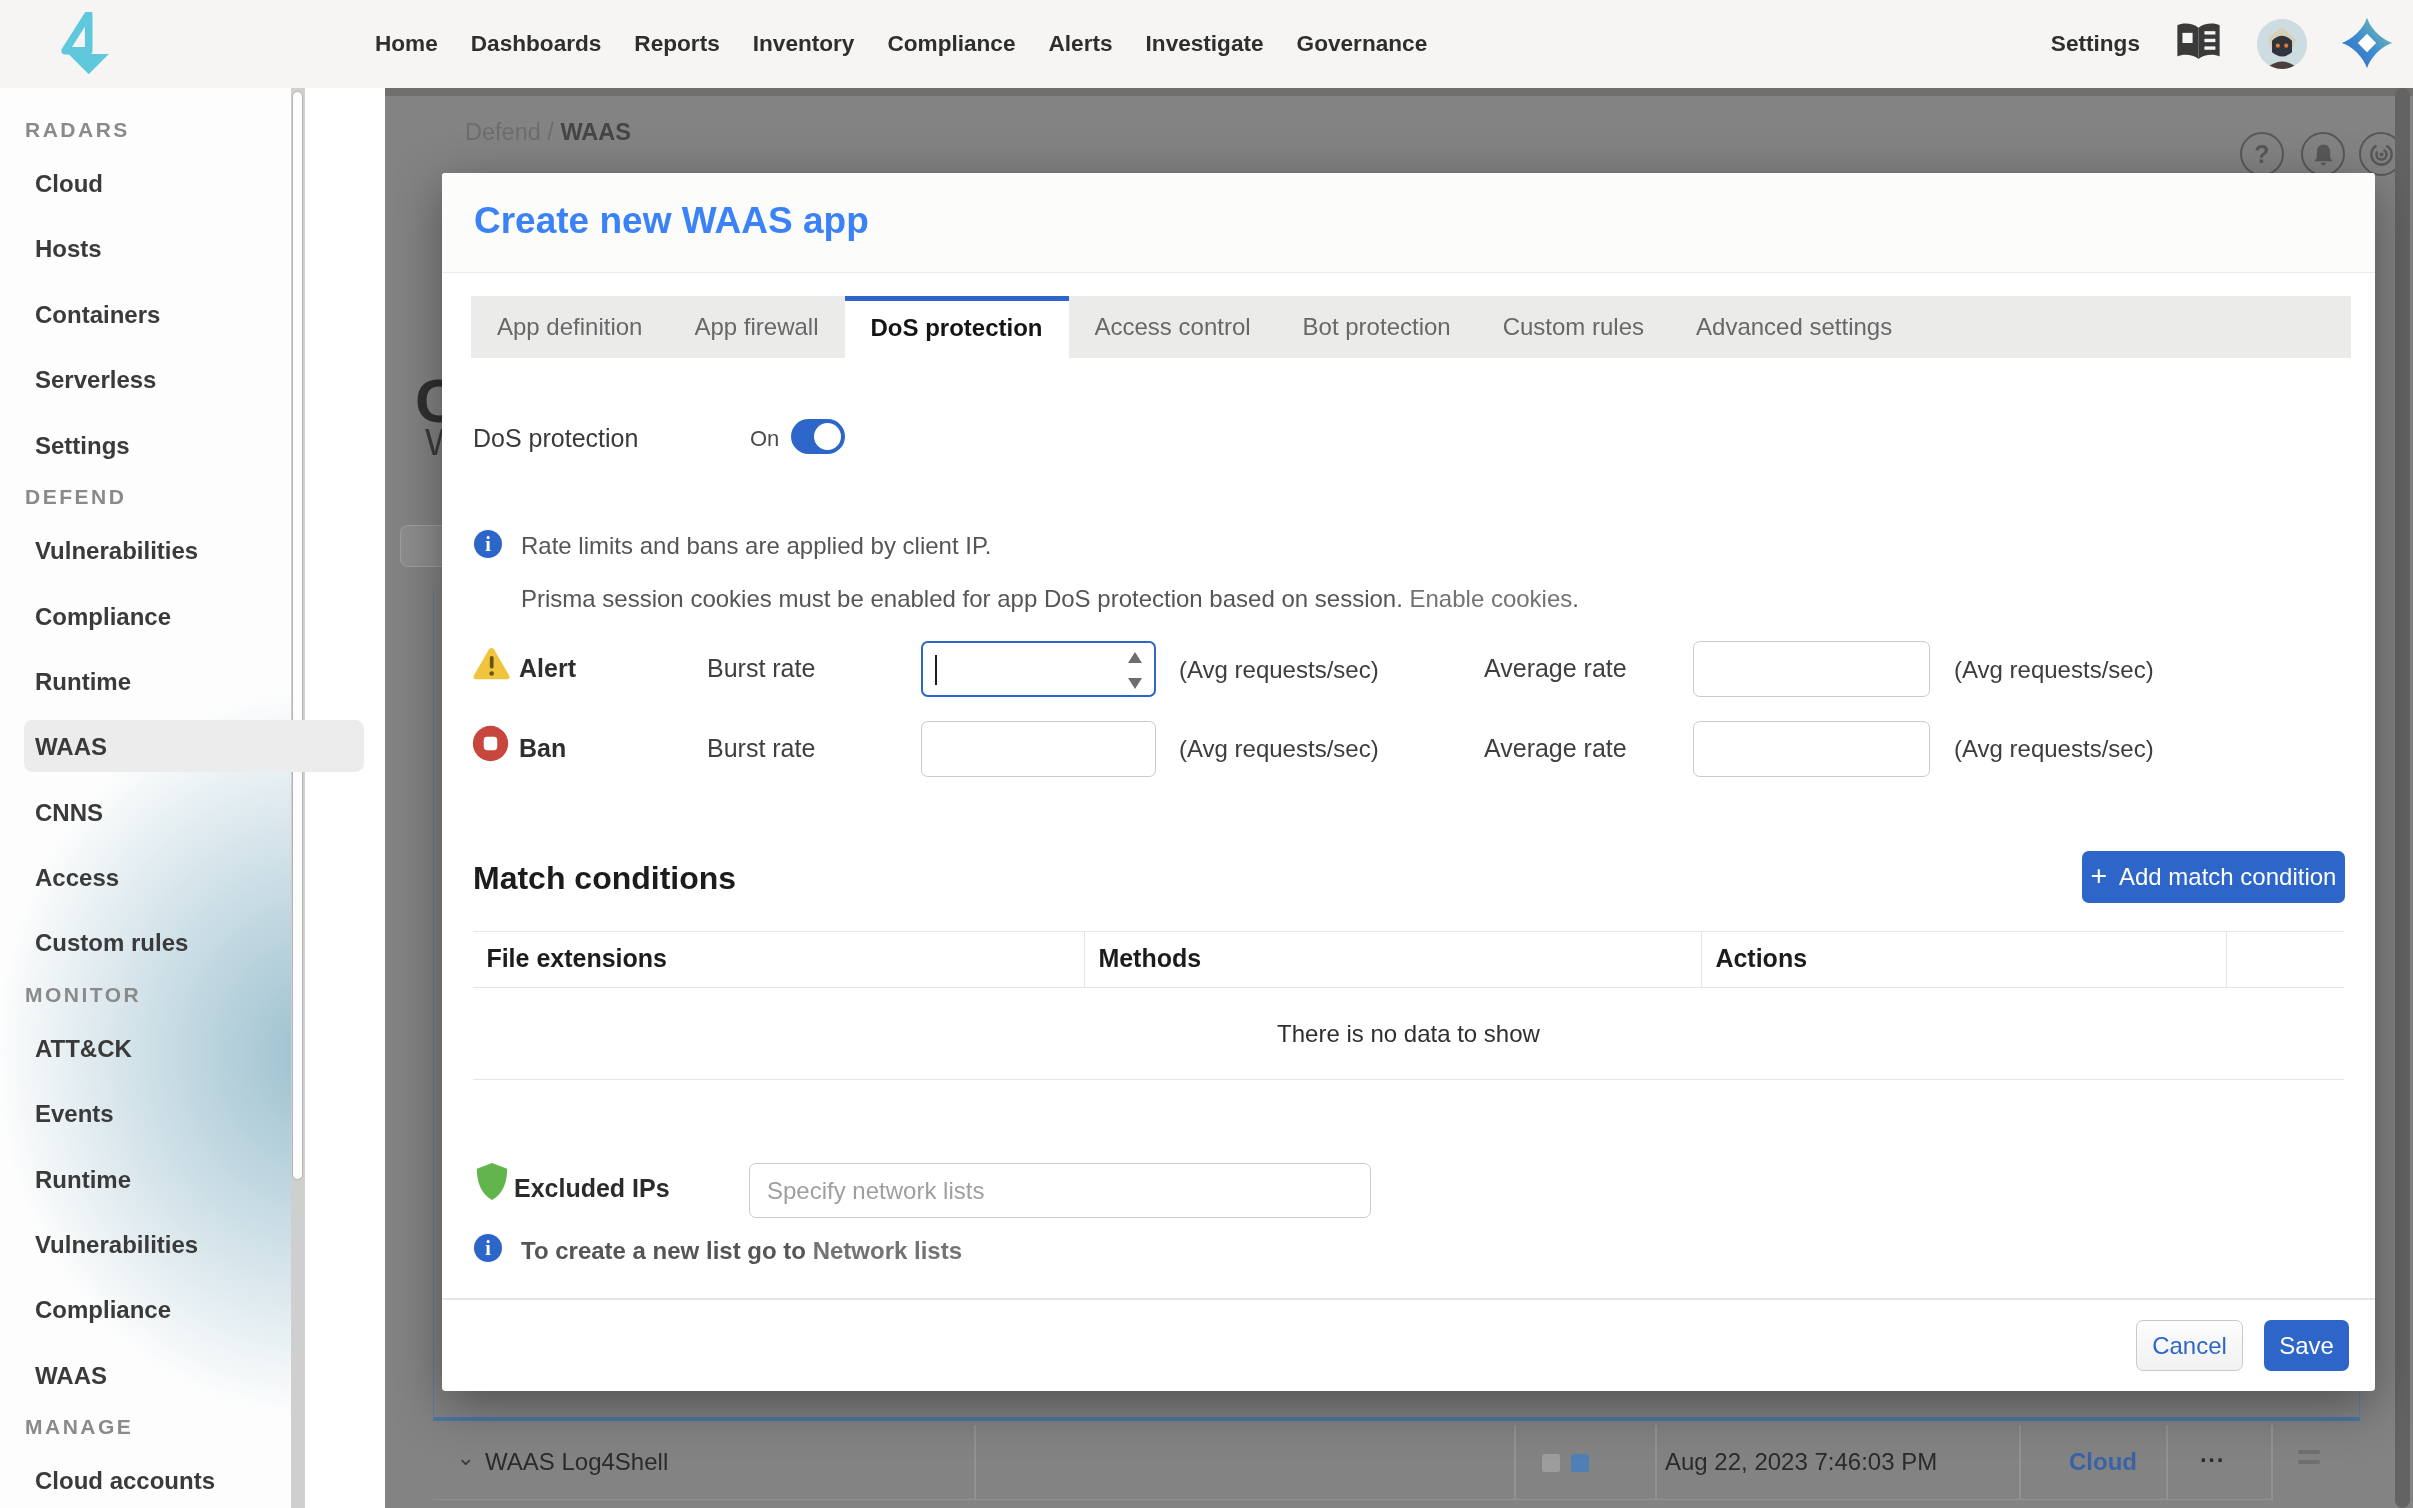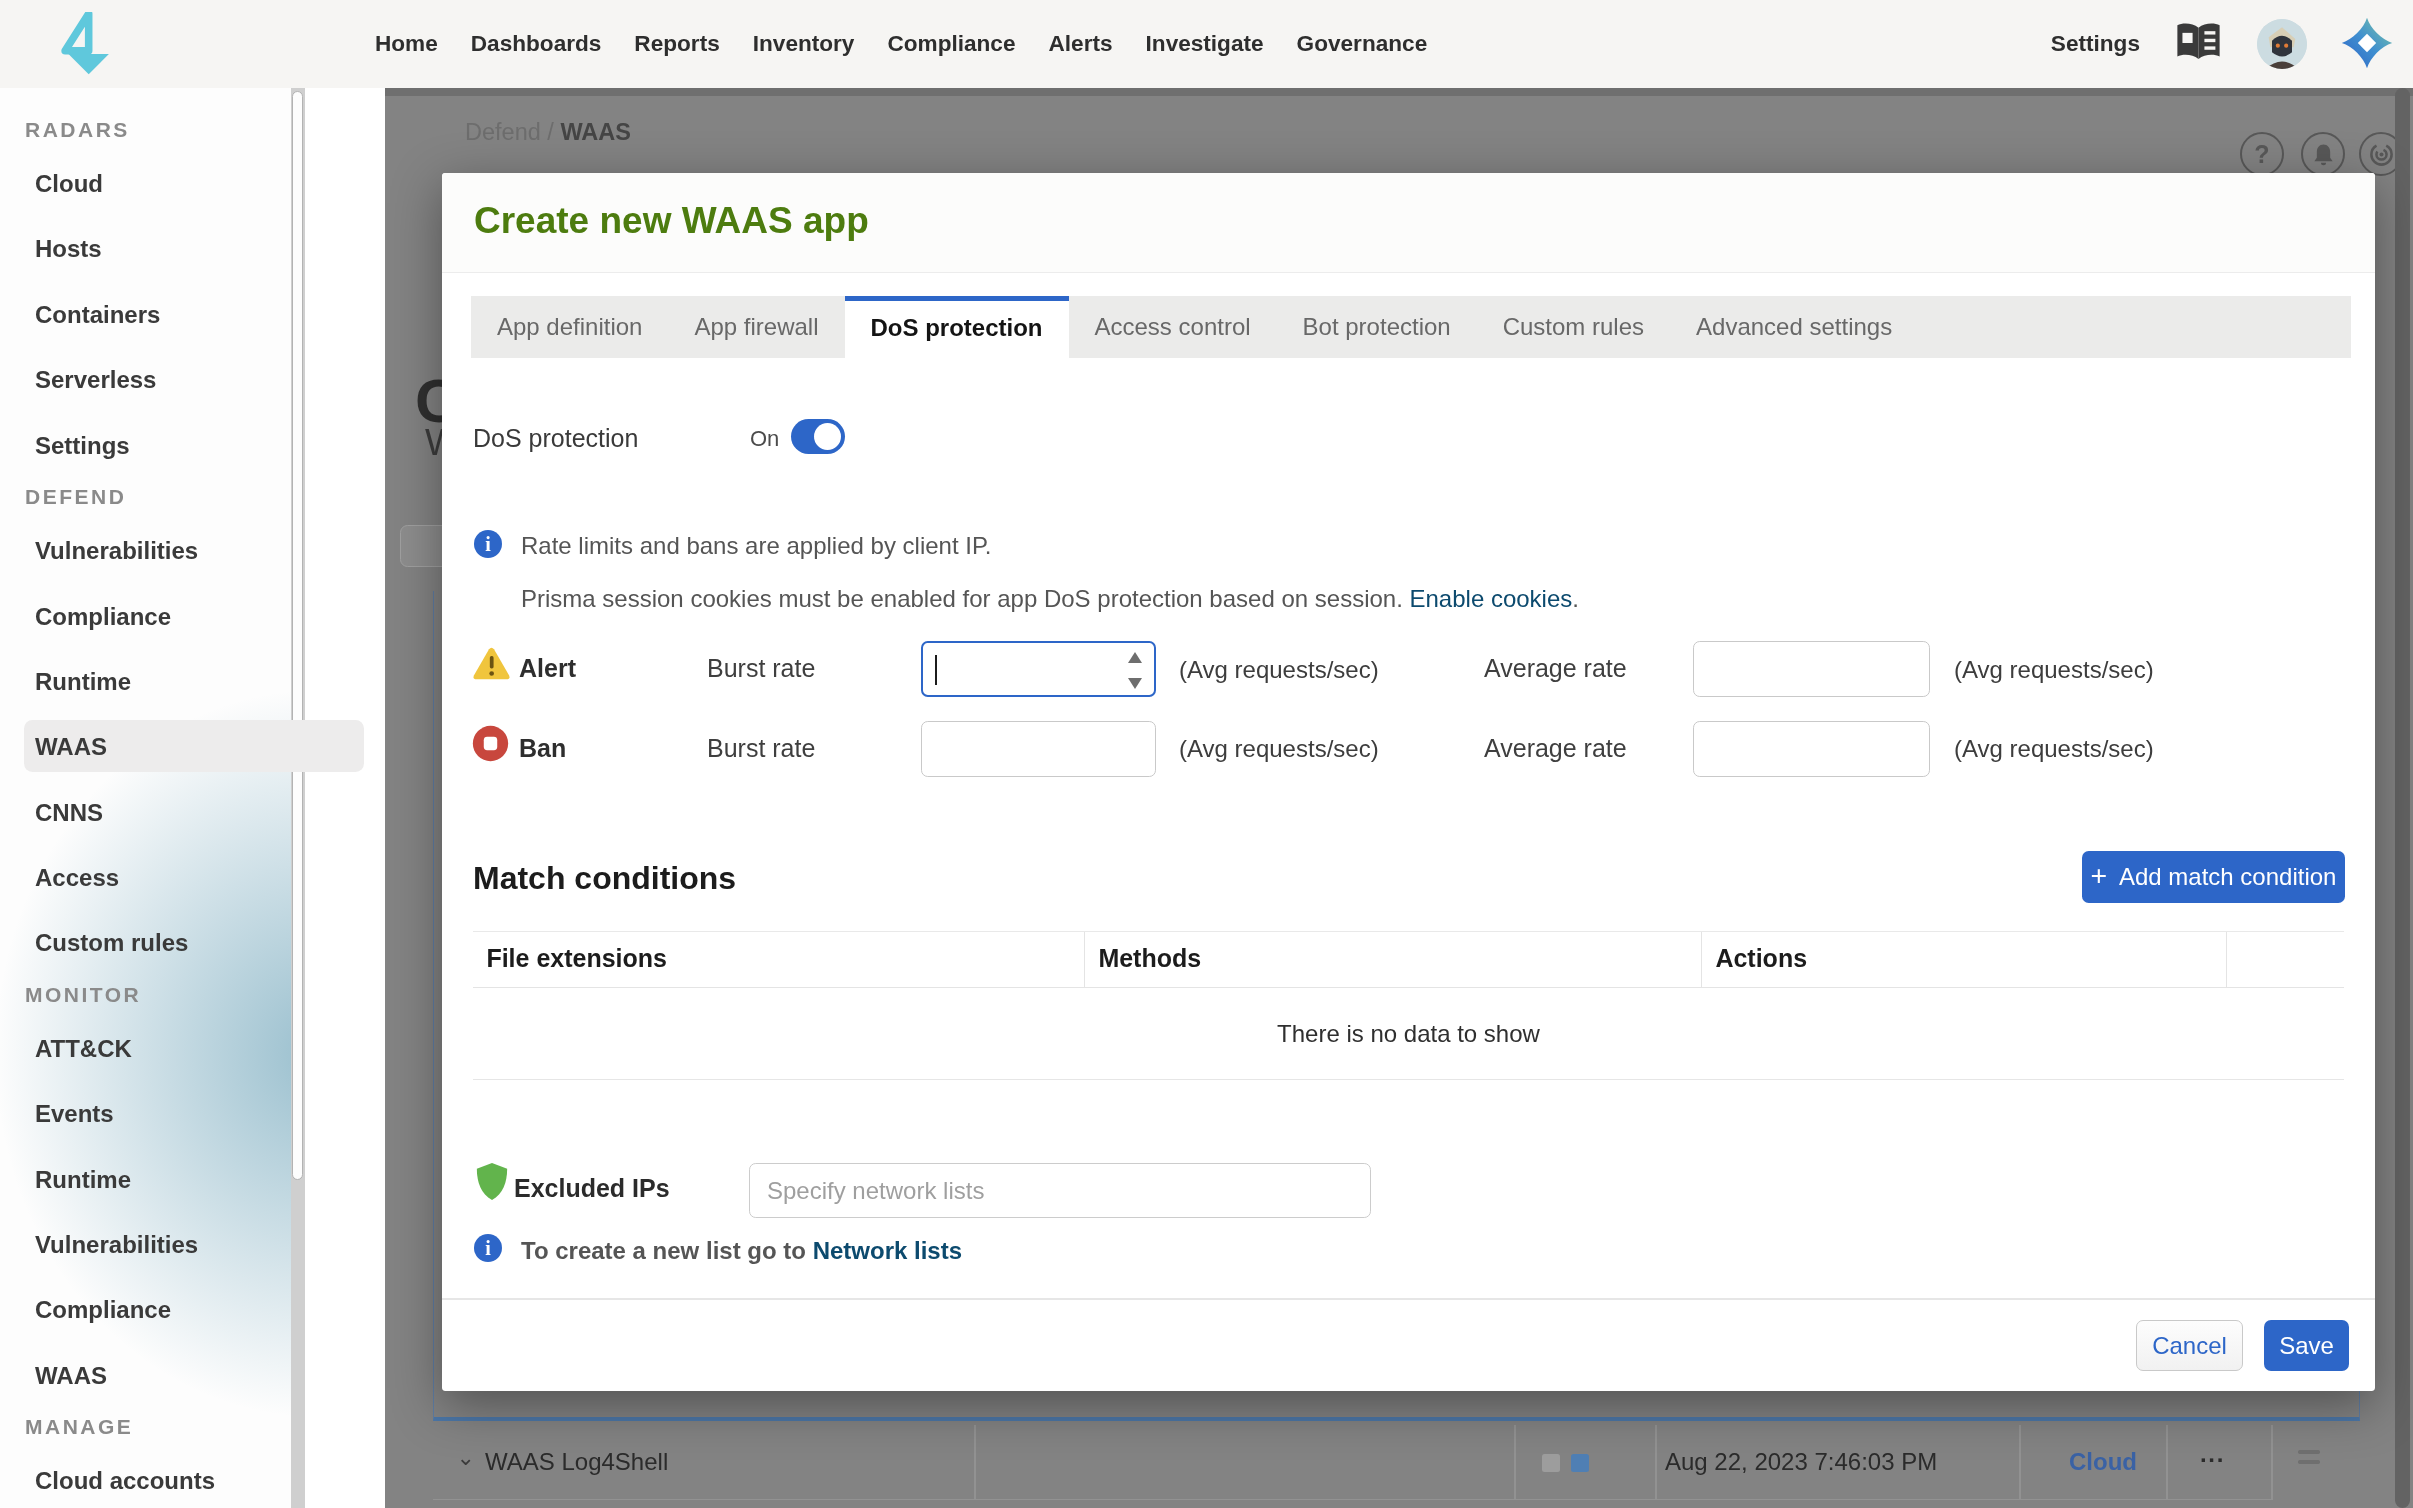--- a/index.html
+++ b/index.html
@@ -58,40 +58,40 @@
   .bg-row-right-border { position:absolute; left:1838px; top:0; width:1.7px; height:75px; background:#929292; }
   .mini-sq { position:absolute; top:28.5px; width:18.4px; height:18.4px; border-radius:2.5px; }
   .window-scrollbar { position:absolute; left:2010px; top:0; width:15px; height:1420px;
     background:#636363; border-radius:7.5px; }
 
   
   .modal { position:absolute; left:442px; top:173px; width:1933px; height:1218px;
     background:#fff; border-radius:3.4px; box-shadow:0 13.4px 50px rgba(0,0,0,0.38); z-index:10; }
   .modal-header { position:absolute; left:0; top:0; width:100%; height:100px;
     background:#fcfcfb; border-bottom:1.7px solid #ececec; border-radius:3.4px 3.4px 0 0; }
-  .modal-title { position:absolute; left:32px; top:27px; font-size:37px; font-weight:600; color:#4d7c0f; }
+  .modal-title { position:absolute; left:32px; top:27px; font-size:37px; font-weight:600; color:#3b82f6; }
 
   .tabstrip { position:absolute; left:29px; top:123px; width:1880px; height:62px;
     background:#ebebea; display:flex; }
   .tab { height:62px; line-height:62px; padding:0 26px; font-size:24px; color:#686868;
     cursor:pointer; white-space:nowrap; }
   .tab.active { background:#fff; border-top:5px solid #2d66c8; line-height:54px;
     font-weight:700; color:#141414; }
 
   .lbl { position:absolute; font-size:25px; color:#3a3a3a; }
   .toggle { position:absolute; left:349px; top:246px; width:54px; height:35px;
     background:#2d66c8; border-radius:17.6px; cursor:pointer; }
   .toggle .knob { position:absolute; right:4.2px; top:4.2px; width:27px; height:27px;
     background:#fff; border-radius:50%; }
 
   .info-icon { position:absolute; width:28px; height:28px; border-radius:50%;
     background:#2d66c8; color:#fff; display:flex; align-items:center; justify-content:center;
     font-family:"Liberation Serif", serif; font-weight:700; font-size:20px; }
   .info-text { position:absolute; font-size:24px; color:#555; }
-  a.blue-link { color:#0c4a6e; text-decoration:none; cursor:pointer; }
+  a.blue-link { color:#737373; text-decoration:none; cursor:pointer; }
 
   .rate-name { position:absolute; left:77px; font-size:25px; color:#2e2e2e; font-weight:600; }
   .rate-lbl-burst { position:absolute; left:265px; font-size:25px; color:#3f3f3f; }
   .rate-lbl-avg { position:absolute; left:1042px; font-size:25px; color:#3f3f3f; }
   .unit { position:absolute; font-size:24px; color:#3d3d3d; }
   .num-input { position:absolute; width:235px; height:56px; border:1.7px solid #c9c9c9;
     border-radius:6.7px; background:#fff; font-size:24px; padding:0 42px 0 13.4px; color:#222; outline:none; }
   .num-input.focused { border:2.5px solid #2d66c8; }
   .caret { position:absolute; width:1.7px; height:30px; background:#1c1c1c; }
   .spinner { position:absolute; width:18.4px; height:37px; display:flex; flex-direction:column;

